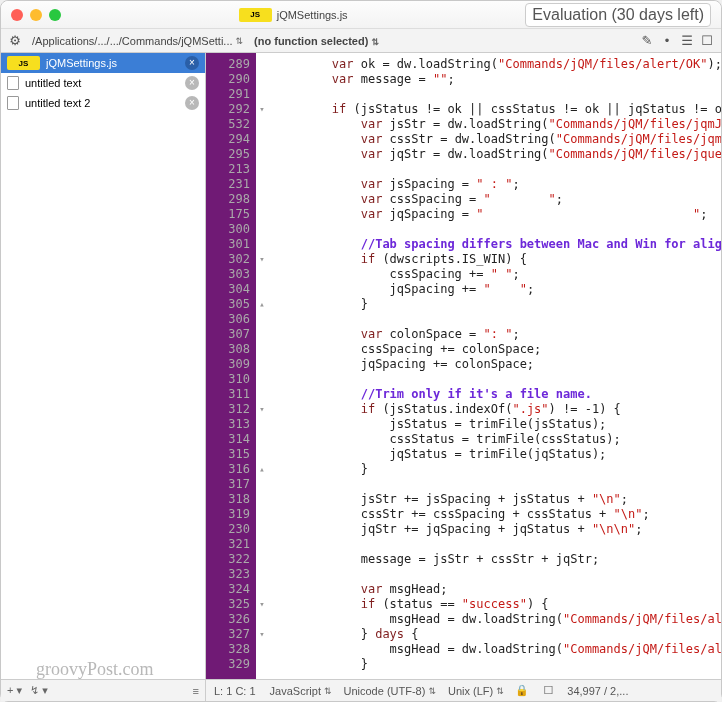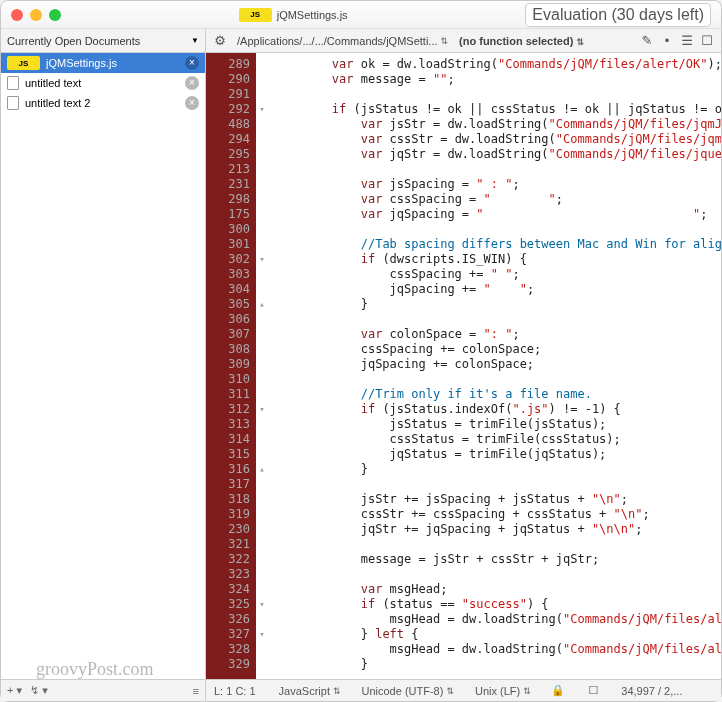--- a/index.html
+++ b/index.html
@@ -31,31 +31,31 @@
 .file-name { flex: 1; white-space: nowrap; overflow: hidden; }
 .close-x { width: 14px; height: 14px; border-radius: 50%; background: #b8b8b8; color: #fff; display: flex; align-items: center; justify-content: center; font-size: 10px; line-height: 1; }
 .file-row.selected .close-x { background: #2a5fa8; }
 .doc-icon { width: 12px; height: 14px; border: 1px solid #999; background: #fff; border-radius: 1px; }
 .file-row.selected .js-icon { }
 
 .sidebar-footer { height: 22px; border-top: 1px solid #ccc; display: flex; align-items: center; padding: 0 6px; gap: 8px; color: #666; background: #f3f3f3; }
 
 .editor { flex: 1; display: flex; flex-direction: column; min-width: 0; }
 .code-wrap { flex: 1; display: flex; overflow: hidden; font-family: Menlo, Consolas, monospace; font-size: 12px; line-height: 15px; background: #fff; }
-.gutter { width: 50px; text-align: right; color: #aaa; padding: 4px 4px 0 0; background: #7f1d1d; user-select: none; }
+.gutter { width: 50px; text-align: right; color: #aaa; padding: 4px 4px 0 0; background: #701a75; user-select: none; }
 .fold-col { width: 12px; padding-top: 4px; color: #999; background: #fff; }
 .fold-col div { height: 15px; text-align: center; font-size: 9px; }
 .code { flex: 1; padding: 4px 0 0 6px; white-space: pre; overflow: hidden; color: #222; }
 .gutter div { height: 15px; padding-right: 2px; }
 
 .kw { color: #7f1d1d; } 
 .str { color: #c41a16; }
-.cmnt { color: #0369a1; }
-
-.statusbar { height: 22px; border-top: 1px solid #ccc; background: #f3f3f3; display: flex; align-items: center; gap: 23px; padding: 0 8px; color: #555; font-size: 11px; }
+.cmnt { color: #6d28d9; font-weight: bold; }
+
+.statusbar { height: 22px; border-top: 1px solid #ccc; background: #f3f3f3; display: flex; align-items: center; gap: 14px; padding: 0 8px; color: #555; font-size: 11px; }
 .statusbar .seg { display: flex; align-items: center; gap: 3px; }
 
 .watermark { position: absolute; left: 36px; bottom: 22px; color: #b8b8b8; font-size: 18px; font-family: Georgia, serif; pointer-events: none; }
 .chev { font-size: 8px; }
 </style>
 </head>
 <body>
 
 <div class="window">
 
@@ -66,24 +66,20 @@
       <div class="dot green"></div>
     </div>
     <div class="title-center">
       <span class="js-icon">JS</span>
       <span>jQMSettings.js</span>
     </div>
     <div class="title-right">Evaluation (30 days left)</div>
   </div>
 
   <div class="subbar">
-    <div class="sub-left">
-      <span class="sub-left-label">Currently Open Documents</span>
-      <span class="chev">▼</span>
-    </div>
     <div class="sub-right">
       <span class="tool-ico">⚙</span>
       <span class="path-crumb">
         <span>/Applications/.../.../Commands/jQMSetti...</span>
         <span class="dd-arrows">⇅</span>
       </span>
       <span class="func-sel">
         <span>(no function selected)</span>
         <span class="dd-arrows">⇅</span>
       </span>
@@ -122,21 +118,21 @@
       </div>
     </div>
 
     <div class="editor">
       <div class="code-wrap">
         <div class="gutter" id="gutter">
             <div>289</div>
             <div>290</div>
             <div>291</div>
             <div>292</div>
-            <div>488</div>
+            <div>532</div>
             <div>294</div>
             <div>295</div>
             <div>213</div>
             <div>231</div>
             <div>298</div>
             <div>175</div>
             <div>300</div>
             <div>301</div>
             <div>302</div>
             <div>303</div>
@@ -241,21 +237,21 @@
         
             jsStr += jsSpacing + jsStatus + <span class="str">"\n"</span>;
             cssStr += cssSpacing + cssStatus + <span class="str">"\n"</span>;
             jqStr += jqSpacing + jqStatus + <span class="str">"\n\n"</span>;
         
             message = jsStr + cssStr + jqStr;
         
             <span class="kw">var</span> msgHead;
             <span class="kw">if</span> (status == <span class="str">"success"</span>) {
                 msgHead = dw.loadString(<span class="str">"Commands/jQM/files/ale"</span>
-            } <span class="kw">left</span> {
+            } <span class="kw">days</span> {
                 msgHead = dw.loadString(<span class="str">"Commands/jQM/files/ale"</span>
             }</div>
       </div>
       <div class="statusbar">
         <span class="seg">L: 1 C: 1</span>
         <span class="seg">
           <span>JavaScript</span>
             <span class="dd-arrows">⇅</span>
         </span>
         <span class="seg">

